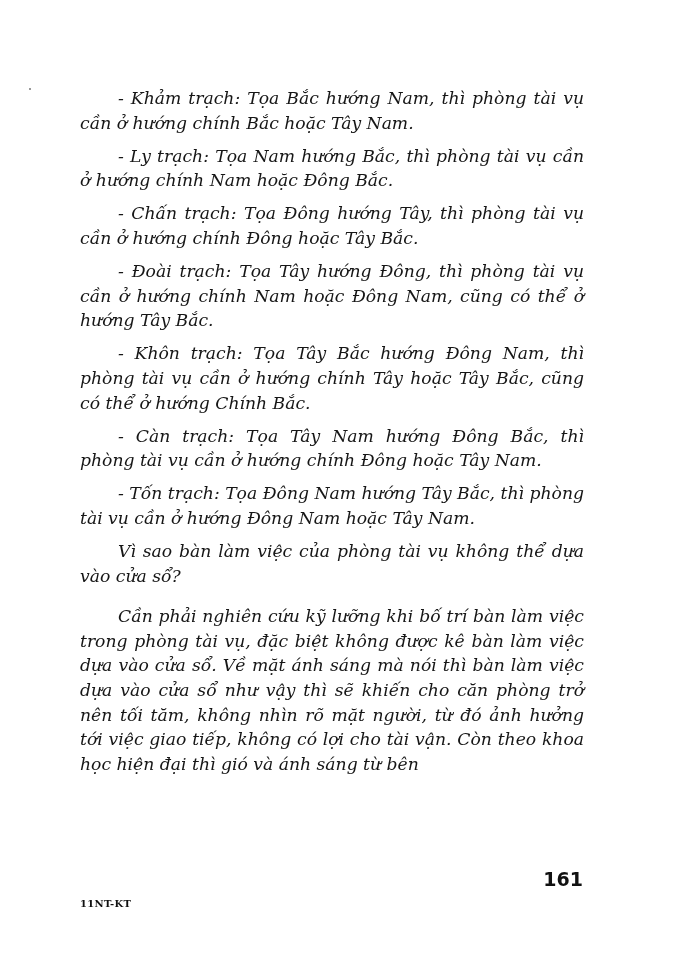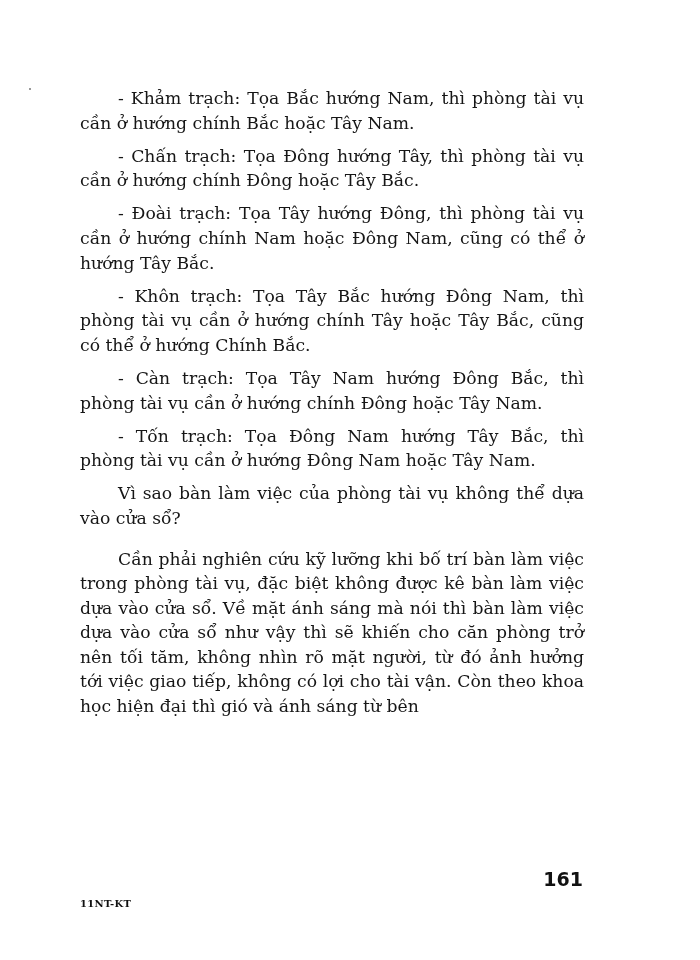--- a/index.html
+++ b/index.html
@@ -3,21 +3,21 @@
 <meta charset="utf-8">
 <style>
   html, body { margin: 0; padding: 0; background: #ffffff; }
   body { width: 700px; height: 960px; position: relative; overflow: hidden; }
   .page {
     position: absolute; left: 80px; top: 86px; width: 504px;
     font-family: "DejaVu Serif", "Liberation Serif", serif;
     font-size: 17.2px; line-height: 24.6px; color: #161616;
     text-align: justify;
   }
-  .para { margin: 0 0 8.5px 0; text-indent: 38px; }
+  .para { margin: 0 0 8.5px 0; text-indent: 38px; font-style: italic; }
   .para.q { margin-top: 2px; margin-bottom: 10px; }
   .para.body { margin-top: 16px; }
   .mark { position: absolute; left: 29px; top: 88px; width: 2px; height: 2px; background: #777; border-radius: 1px; }
   .footer-left {
     position: absolute; left: 80px; top: 898px;
     font-family: "DejaVu Serif", "Liberation Serif", serif;
     font-weight: bold; font-size: 10px; color: #111; letter-spacing: 0.3px;
   }
   .footer-right {
     position: absolute; right: 117px; top: 868px;
@@ -25,20 +25,21 @@
     font-weight: bold; font-size: 19px; color: #111;
   }
 </style>
 </head>
 <body>
 
 <div class="mark"></div>
 
 <div class="page">
   <p class="para">- Khảm trạch: Tọa Bắc hướng Nam, thì phòng tài vụ cần ở hướng chính Bắc hoặc Tây Nam.</p>
+  <p class="para">- Ly trạch: Tọa Nam hướng Bắc, thì phòng tài vụ cần ở hướng chính Nam hoặc Đông Bắc.</p>
   <p class="para">- Chấn trạch: Tọa Đông hướng Tây, thì phòng tài vụ cần ở hướng chính Đông hoặc Tây Bắc.</p>
   <p class="para">- Đoài trạch: Tọa Tây hướng Đông, thì phòng tài vụ cần ở hướng chính Nam hoặc Đông Nam, cũng có thể ở hướng Tây Bắc.</p>
   <p class="para">- Khôn trạch: Tọa Tây Bắc hướng Đông Nam, thì phòng tài vụ cần ở hướng chính Tây hoặc Tây Bắc, cũng có thể ở hướng Chính Bắc.</p>
   <p class="para">- Càn trạch: Tọa Tây Nam hướng Đông Bắc, thì phòng tài vụ cần ở hướng chính Đông hoặc Tây Nam.</p>
   <p class="para">- Tốn trạch: Tọa Đông Nam hướng Tây Bắc, thì phòng tài vụ cần ở hướng Đông Nam hoặc Tây Nam.</p>
   <p class="para q">Vì sao bàn làm việc của phòng tài vụ không thể dựa vào cửa sổ?</p>
   <p class="para body">Cần phải nghiên cứu kỹ lưỡng khi bố trí bàn làm việc trong phòng tài vụ, đặc biệt không được kê bàn làm việc dựa vào cửa sổ. Về mặt ánh sáng mà nói thì bàn làm việc dựa vào cửa sổ như vậy thì sẽ khiến cho căn phòng trở nên tối tăm, không nhìn rõ mặt người, từ đó ảnh hưởng tới việc giao tiếp, không có lợi cho tài vận. Còn theo khoa học hiện đại thì gió và ánh sáng từ bên</p>
 </div>
 
 <div class="footer-left">11NT-KT</div>

